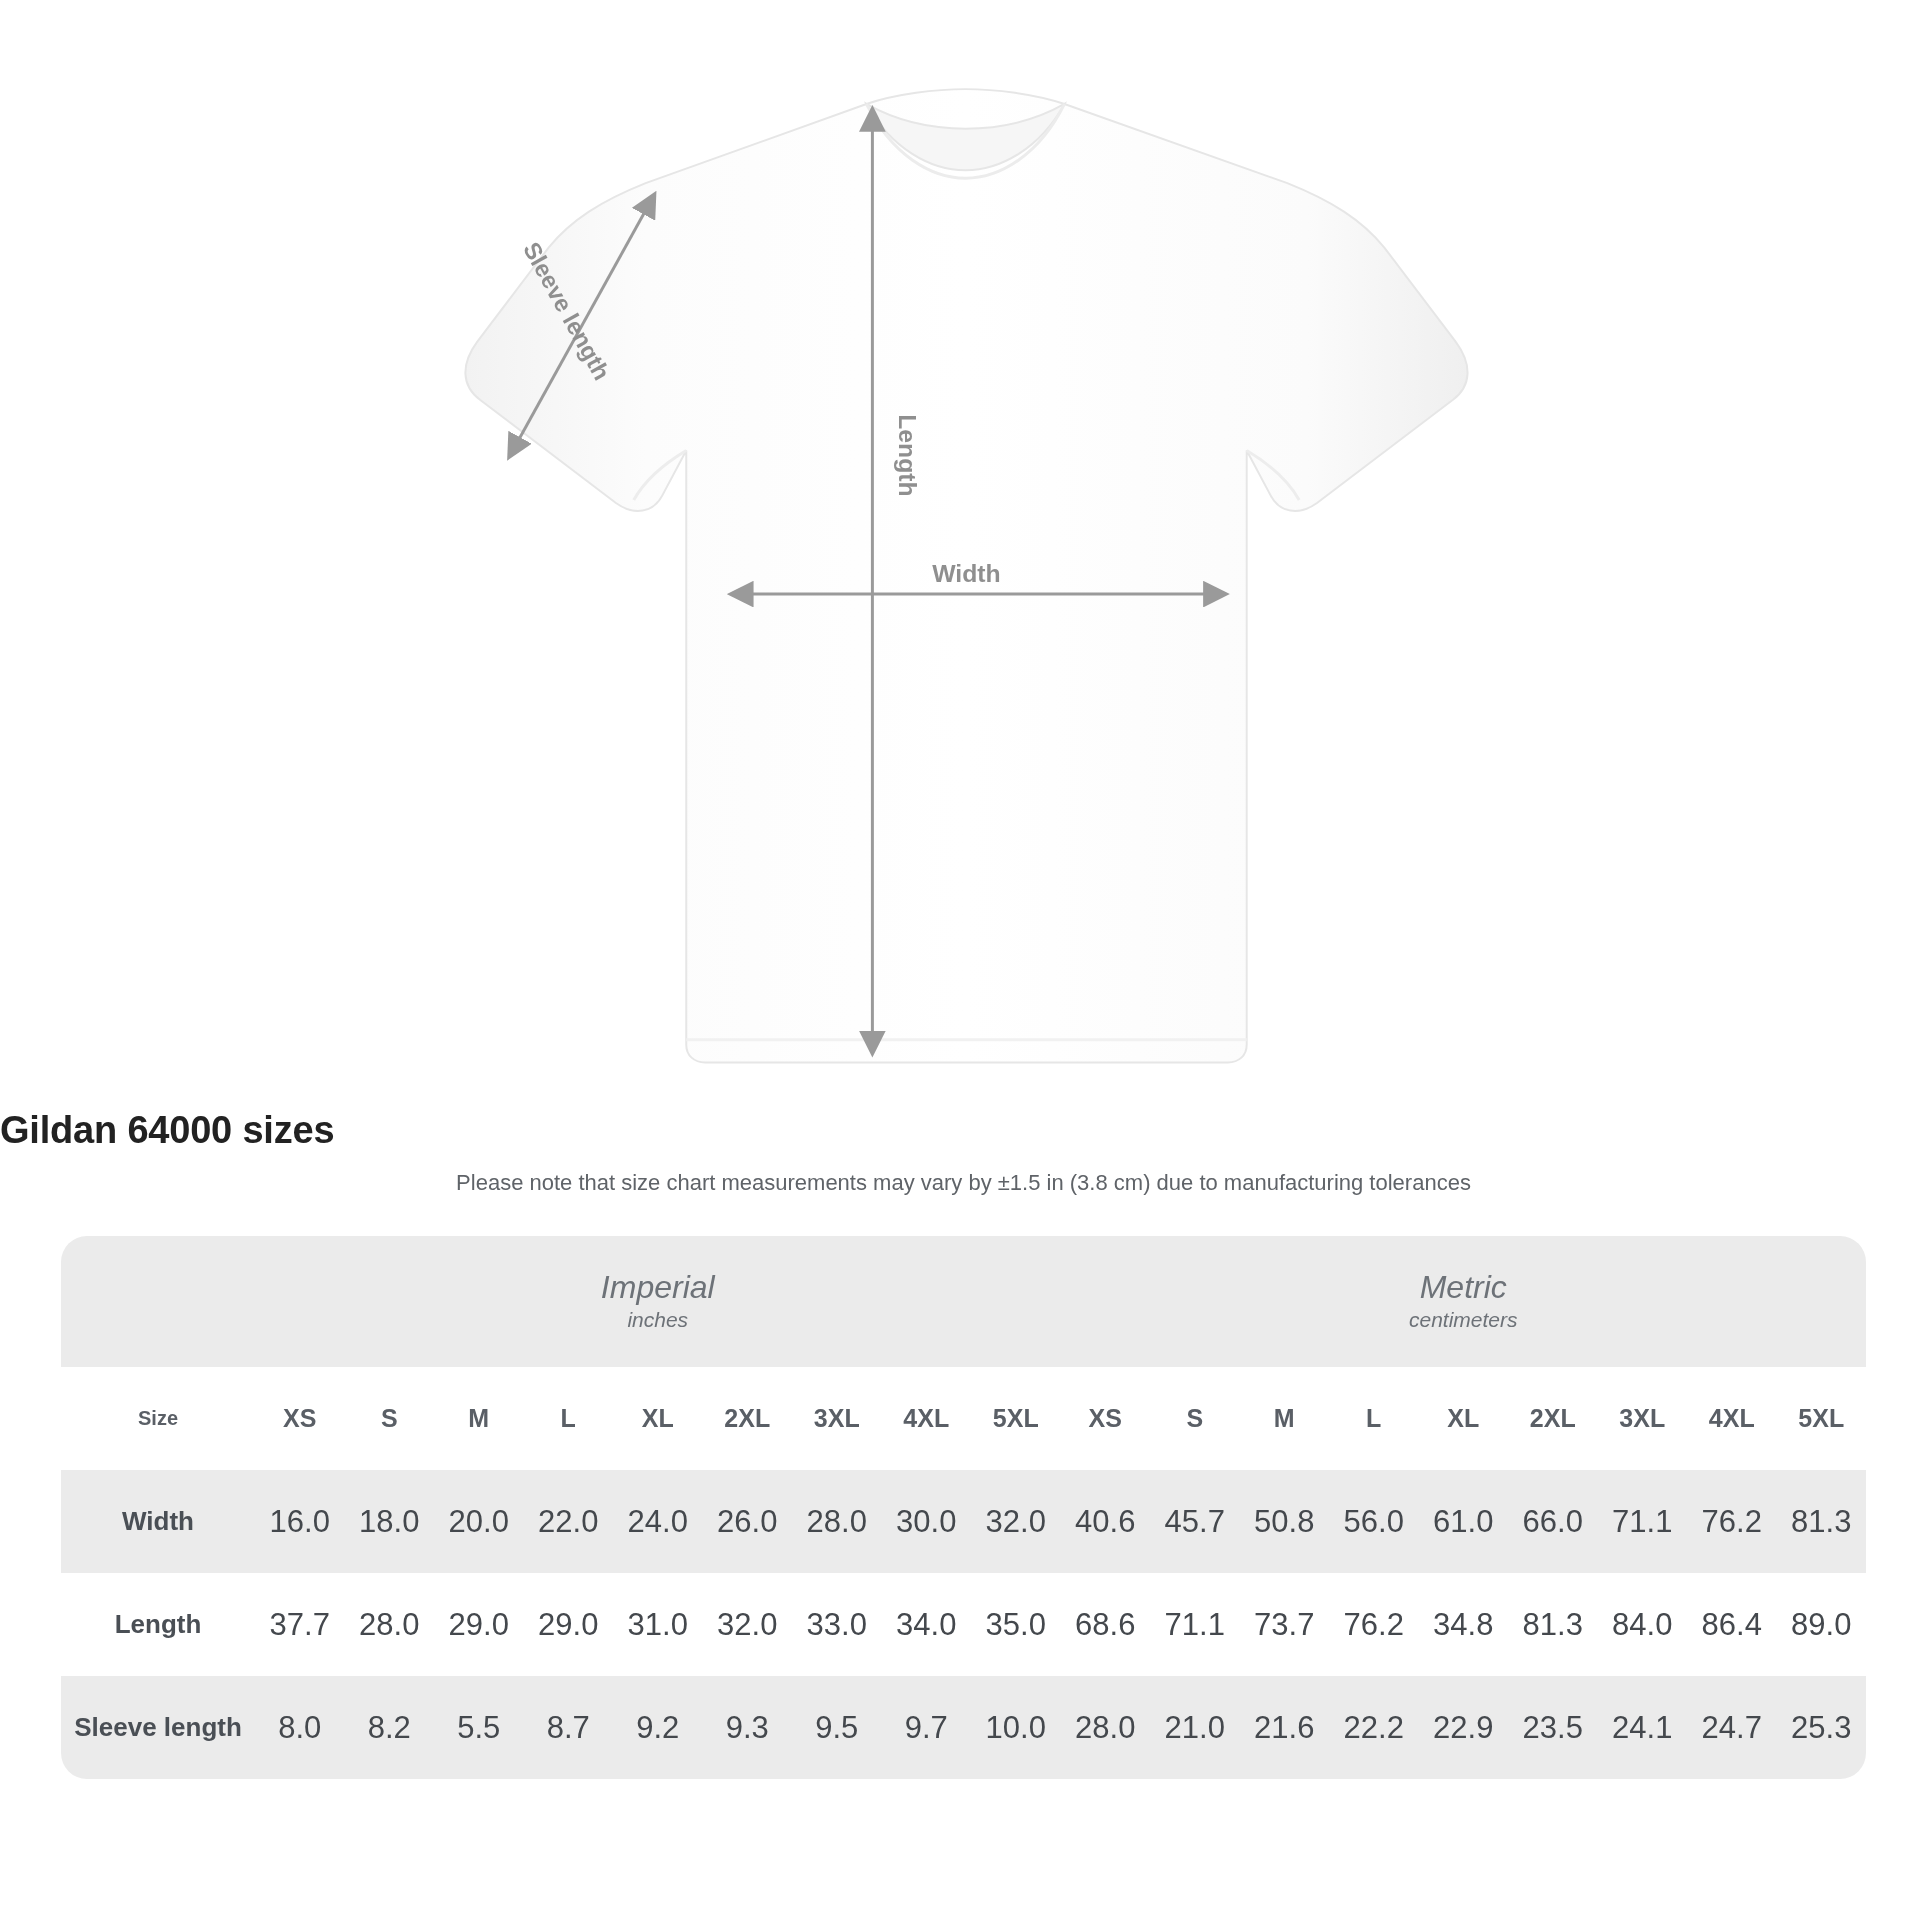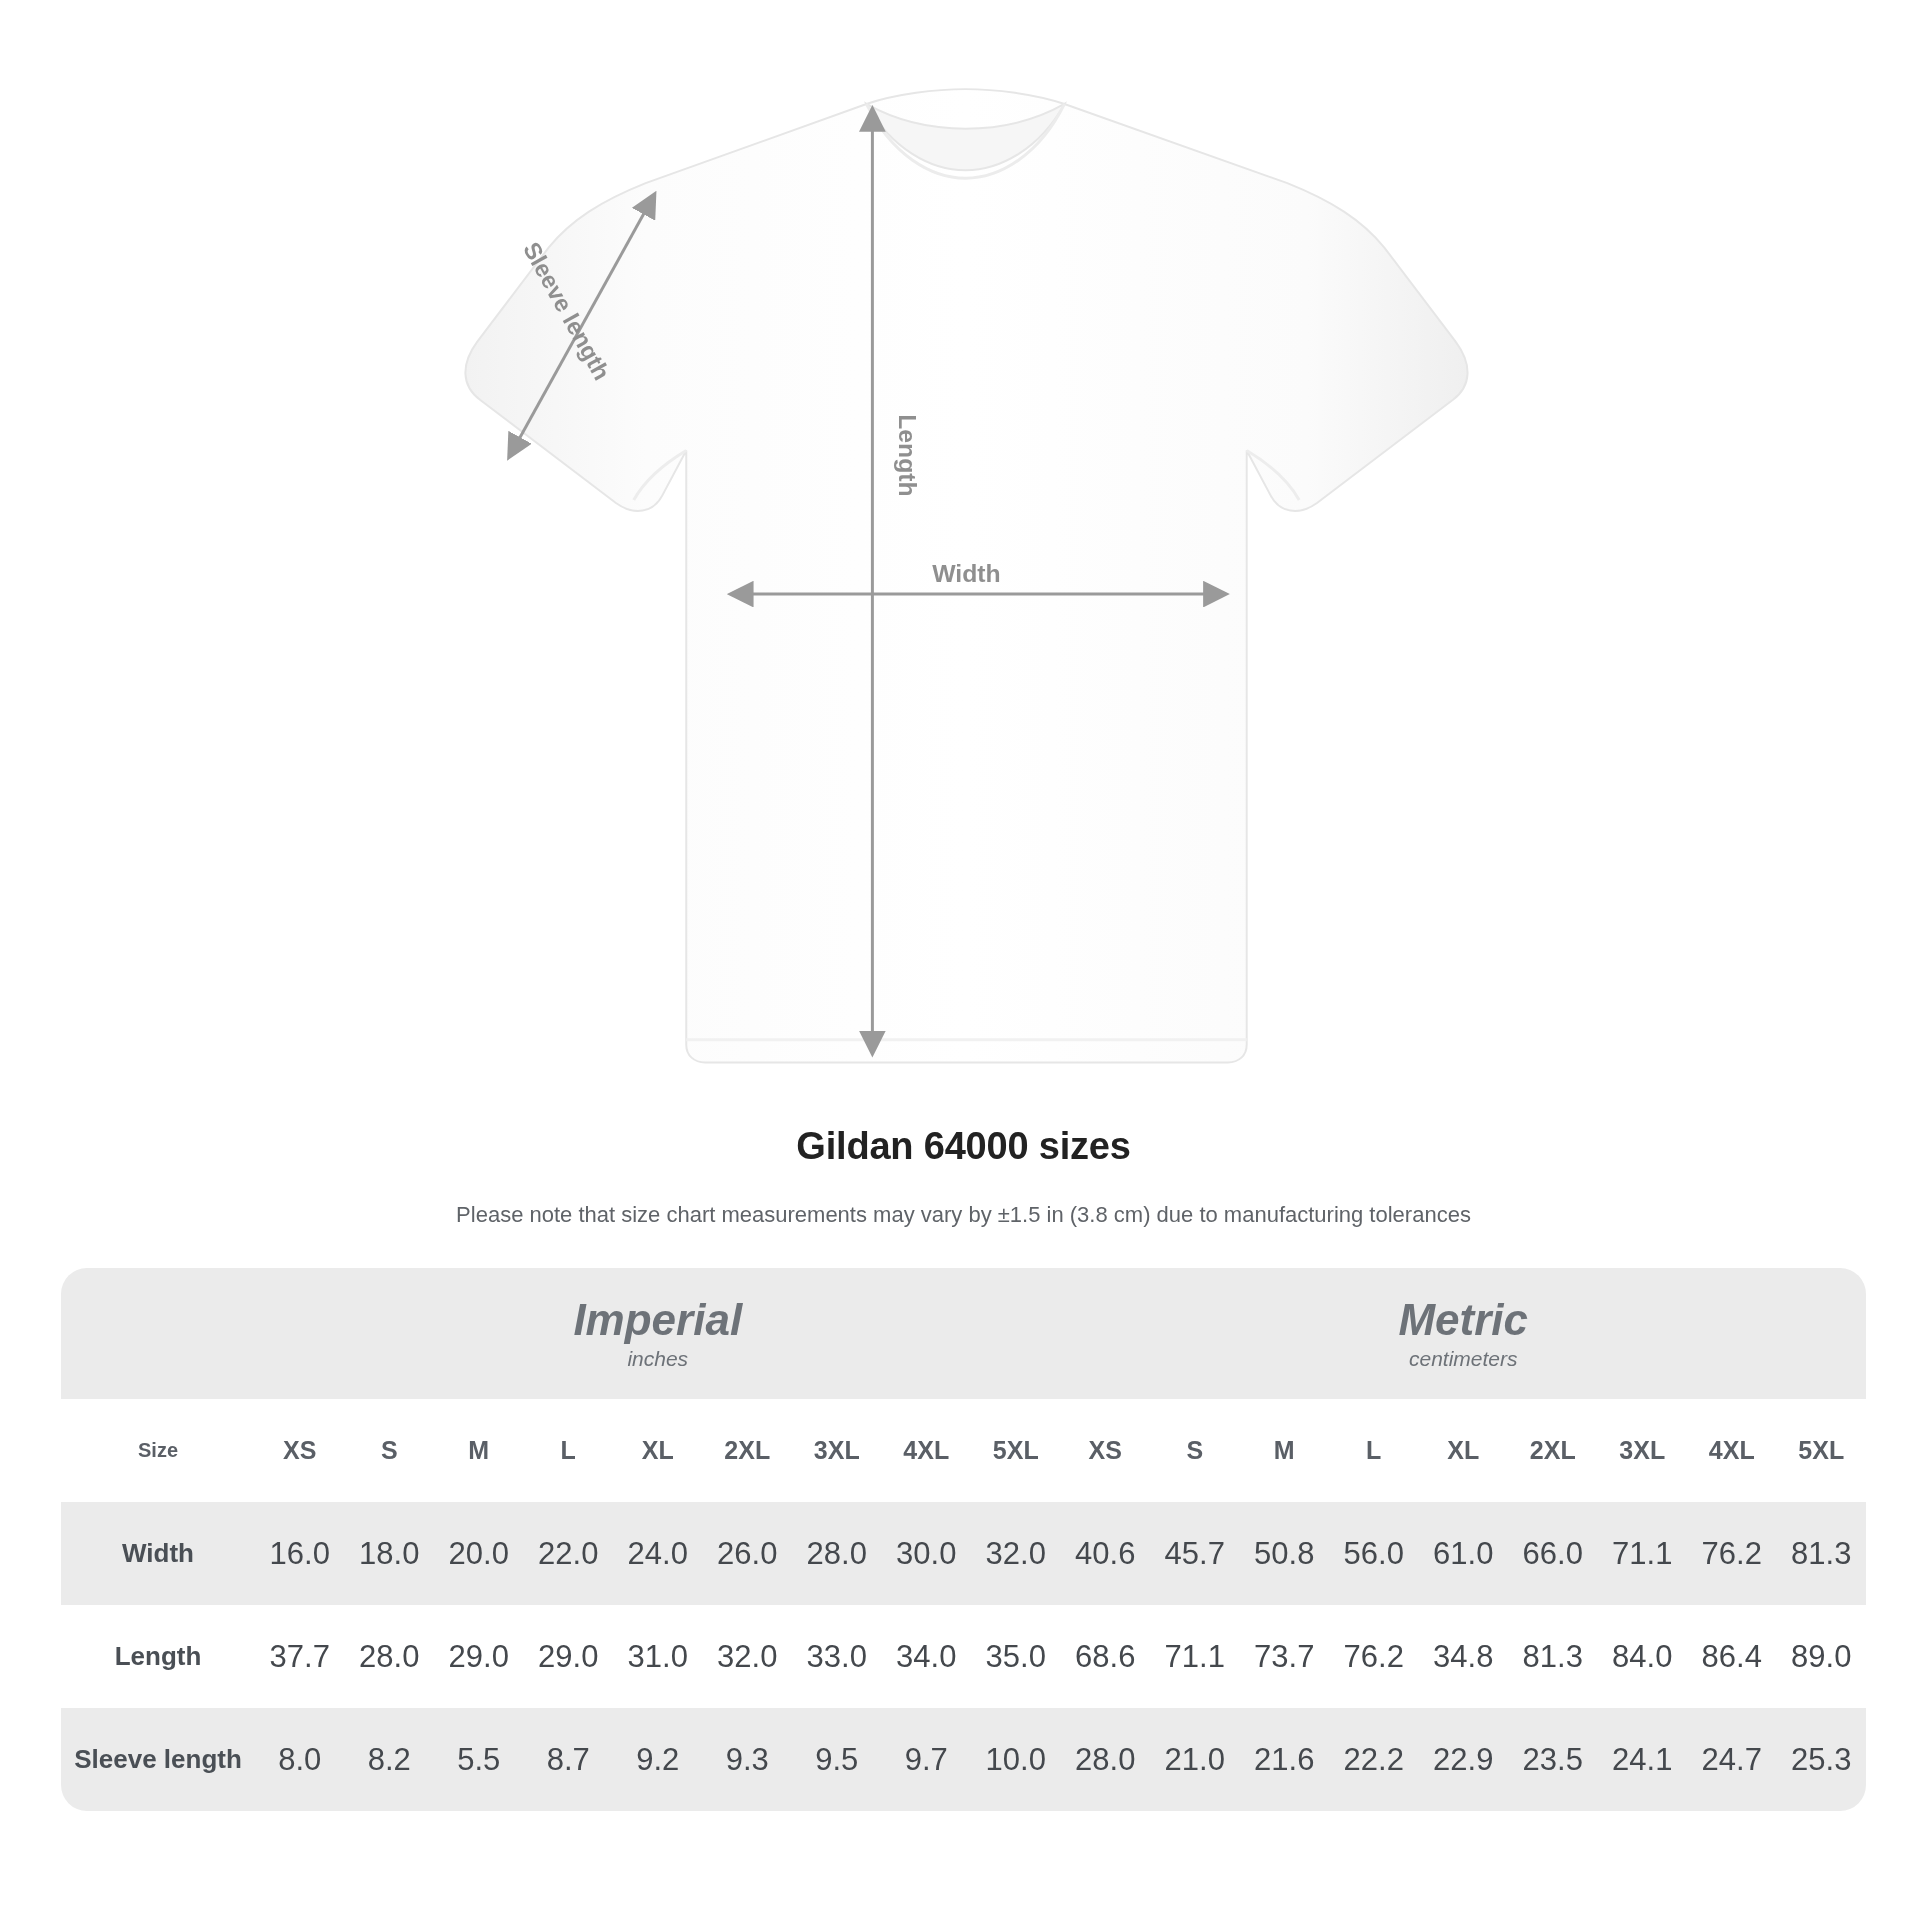--- a/index.html
+++ b/index.html
@@ -26,25 +26,25 @@
     height: 1109px;
   }
   .shirt-svg {
     position: absolute;
     left: 0;
     top: 0;
   }
 
   
   .chart-title {
-    text-align: center;
+    text-align: left;
     font-size: 38px;
     font-weight: bold;
     color: #222222;
-    margin: 16px;
+    margin: 0;
     padding: 0 0 4px 0;
     letter-spacing: -0.2px;
   }
   .chart-note {
     text-align: center;
     font-size: 22px;
     color: #5f6368;
     margin: 0;
     padding: 14px 0 0 0;
   }
@@ -66,22 +66,22 @@
     text-align: center;
     vertical-align: middle;
   }
   
   .unit-band td {
     background: #ebebeb;
     height: 131px;
     padding: 0;
   }
   .unit-title {
-    font-size: 44px;
-    font-weight: bold;
+    font-size: 32px;
+    font-weight: normal;
     font-style: italic;
     color: #6d7278;
     line-height: 1.15;
   }
   .unit-sub {
     font-size: 21px;
     font-style: italic;
     color: #6d7278;
     line-height: 1.3;
   }

